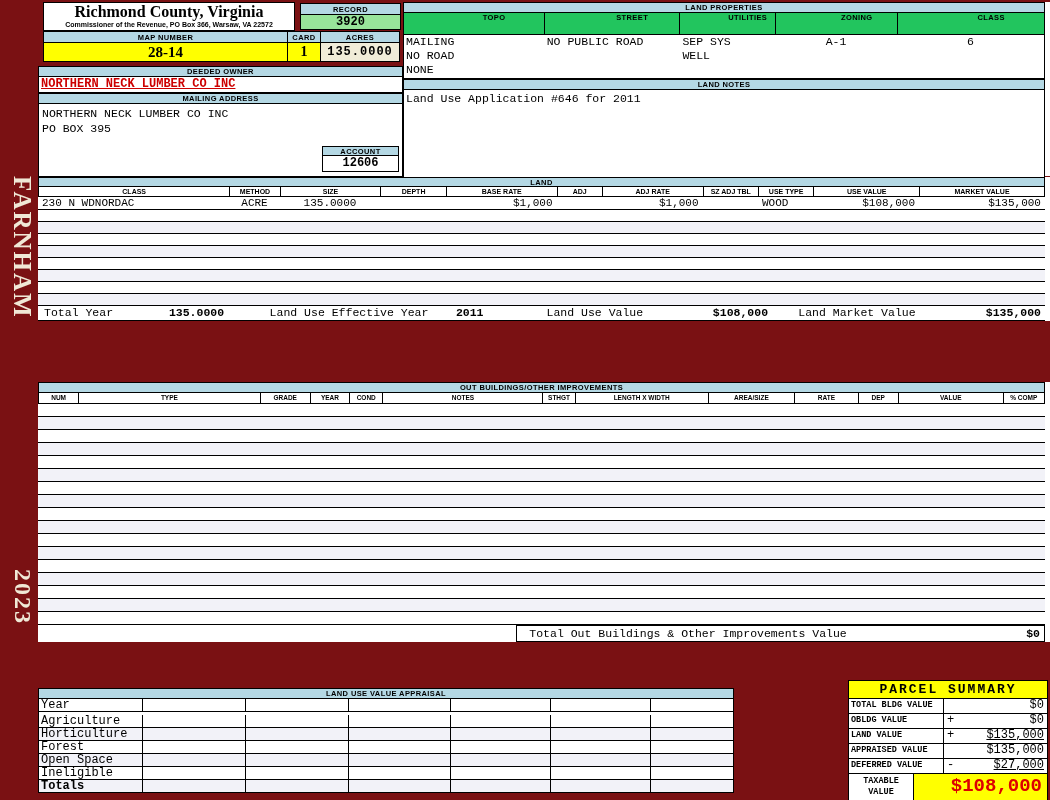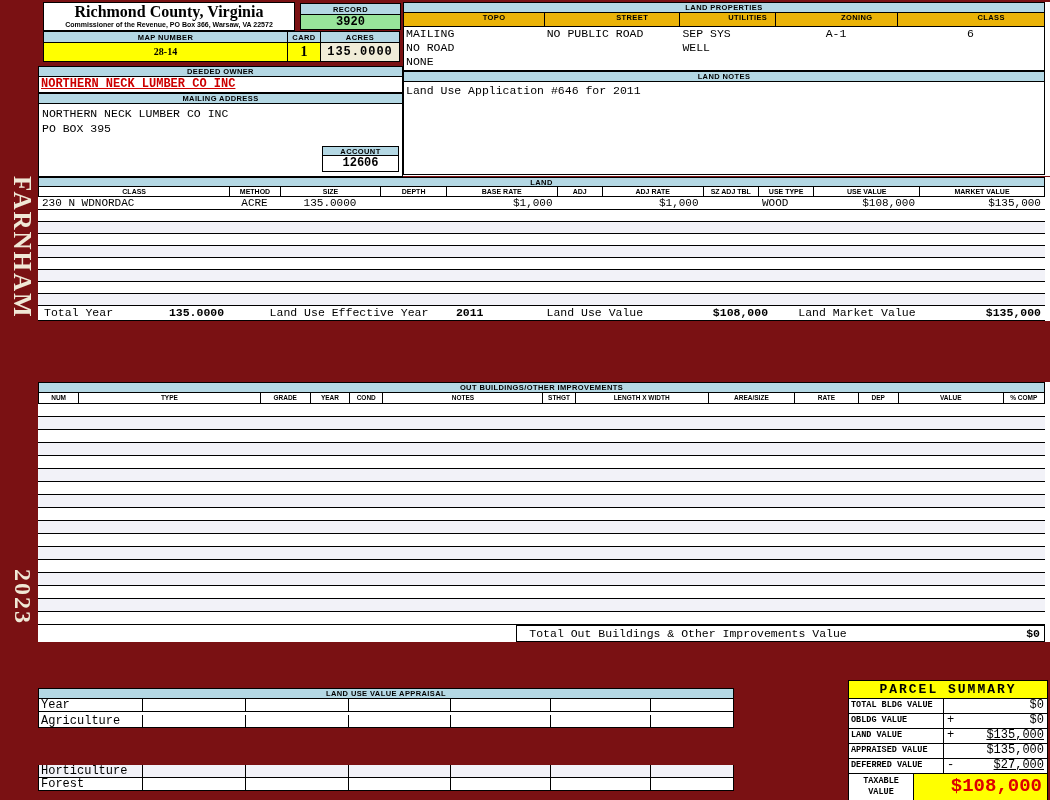--- a/index.html
+++ b/index.html
@@ -34,31 +34,31 @@
 
   .mca { position:absolute; left:5px; top:31px; width:357px; }
   .mca-row { display:flex; }
   .mca-h-map { width:244px; } .mca-h-card { width:33px; } .mca-h-acres { width:80px; }
   .mca .tinyhead { height:12px; line-height:11px; border-right:none; }
   .mca .tinyhead:last-child { border-right:1px solid #000; }
   .mca-val { height:19px; border:1px solid #000; border-top:none; border-right:none;
              text-align:center; }
   .mca-val:last-child { border-right:1px solid #000; }
   .map-val { width:244px; background:#ffff00; font-family:"Liberation Serif",serif;
-             font-weight:bold; font-size:10px; line-height:18px; }
+             font-weight:bold; font-size:15px; line-height:18px; }
   .card-val { width:33px; background:#ffff00; font-family:"Liberation Serif",serif;
               font-weight:bold; font-size:14px; line-height:18px; }
   .acres-val { width:80px; background:#f0ecd8; font-weight:bold; font-size:12px;
                letter-spacing:1px; line-height:18px; }
 
   .right-top-panel { position:absolute; left:365px; top:2px; width:647px; height:174px;
                      background:#fff; }
   .lp-title { height:11px; width:642px; }
   .lp-cols { display:flex; width:642px; }
-  .lp-cols .tinyhead { height:14px; border-top:none; border-right:none; background:#eab308;padding-left:40px; }
+  .lp-cols .tinyhead { height:22px; border-top:none; border-right:none; background:#22c55e;padding-left:40px; }
   .lp-cols .tinyhead:last-child { border-right:1px solid #000; }
   .lp-c1{width:22%;} .lp-c2{width:21%;} .lp-c3{width:15%;} .lp-c4{width:19%;} .lp-c5{width:23%;}
   .lp-vals { position:relative; width:642px; height:44px; border:1px solid #000;
              border-top:none; font-size:11.5px; line-height:14px; }
   .lp-topo { position:absolute; left:2px; top:0; }
   .lp-street { position:absolute; left:22.3%; top:0; }
   .lp-util { position:absolute; left:43.5%; top:0; }
   .lp-zoning { position:absolute; left:58%; width:19%; text-align:center; top:0; }
   .lp-class { position:absolute; left:77%; width:23%; text-align:center; top:0; }
 
@@ -122,21 +122,21 @@
   .bottom-section { position:absolute; left:38px; top:680px; width:1012px; height:120px; }
 
   .appraisal { position:absolute; left:0; top:8px; width:696px; }
   .ap-title { height:11px; line-height:10px; }
   .grid-ap { display:grid; grid-template-columns:15% 14.8% 14.8% 14.6% 14.4% 14.4% 12%; }
   .ap-row > div { border:1px solid #000; border-top:none; border-right:none; height:13px;
                   background:#fff; font-size:12px; line-height:13px; padding-left:2px;
                   overflow:hidden; white-space:nowrap; }
   .ap-row > div:last-child { border-right:1px solid #000; }
   .ap-gap { height:3px; background:#fff; border-left:1px solid #000; border-right:1px solid #000; }
-  .ap-row.alt > div { background:#f2f2f8;margin-top:37px; }
+  .ap-row.alt > div { background:#f2f2f8; }
   .ap-row.bold > div:first-child { font-weight:bold; }
 
   .summary { position:absolute; left:810px; top:0; width:200px; }
   .sum-title { height:19px; background:#ffff00; border:1px solid #000; text-align:center;
                font-weight:bold; font-size:13px; letter-spacing:2px; line-height:18px; }
   .sum-row { display:flex; height:15px; }
   .sum-lbl { width:96px; background:#fff; border:1px solid #000; border-top:none;
              font-weight:bold; font-size:8.5px; line-height:13px; padding-left:2px;
              white-space:nowrap; overflow:hidden; }
   .sum-box { flex:1; background:#fff; border:1px solid #000; border-top:none; border-left:none;

